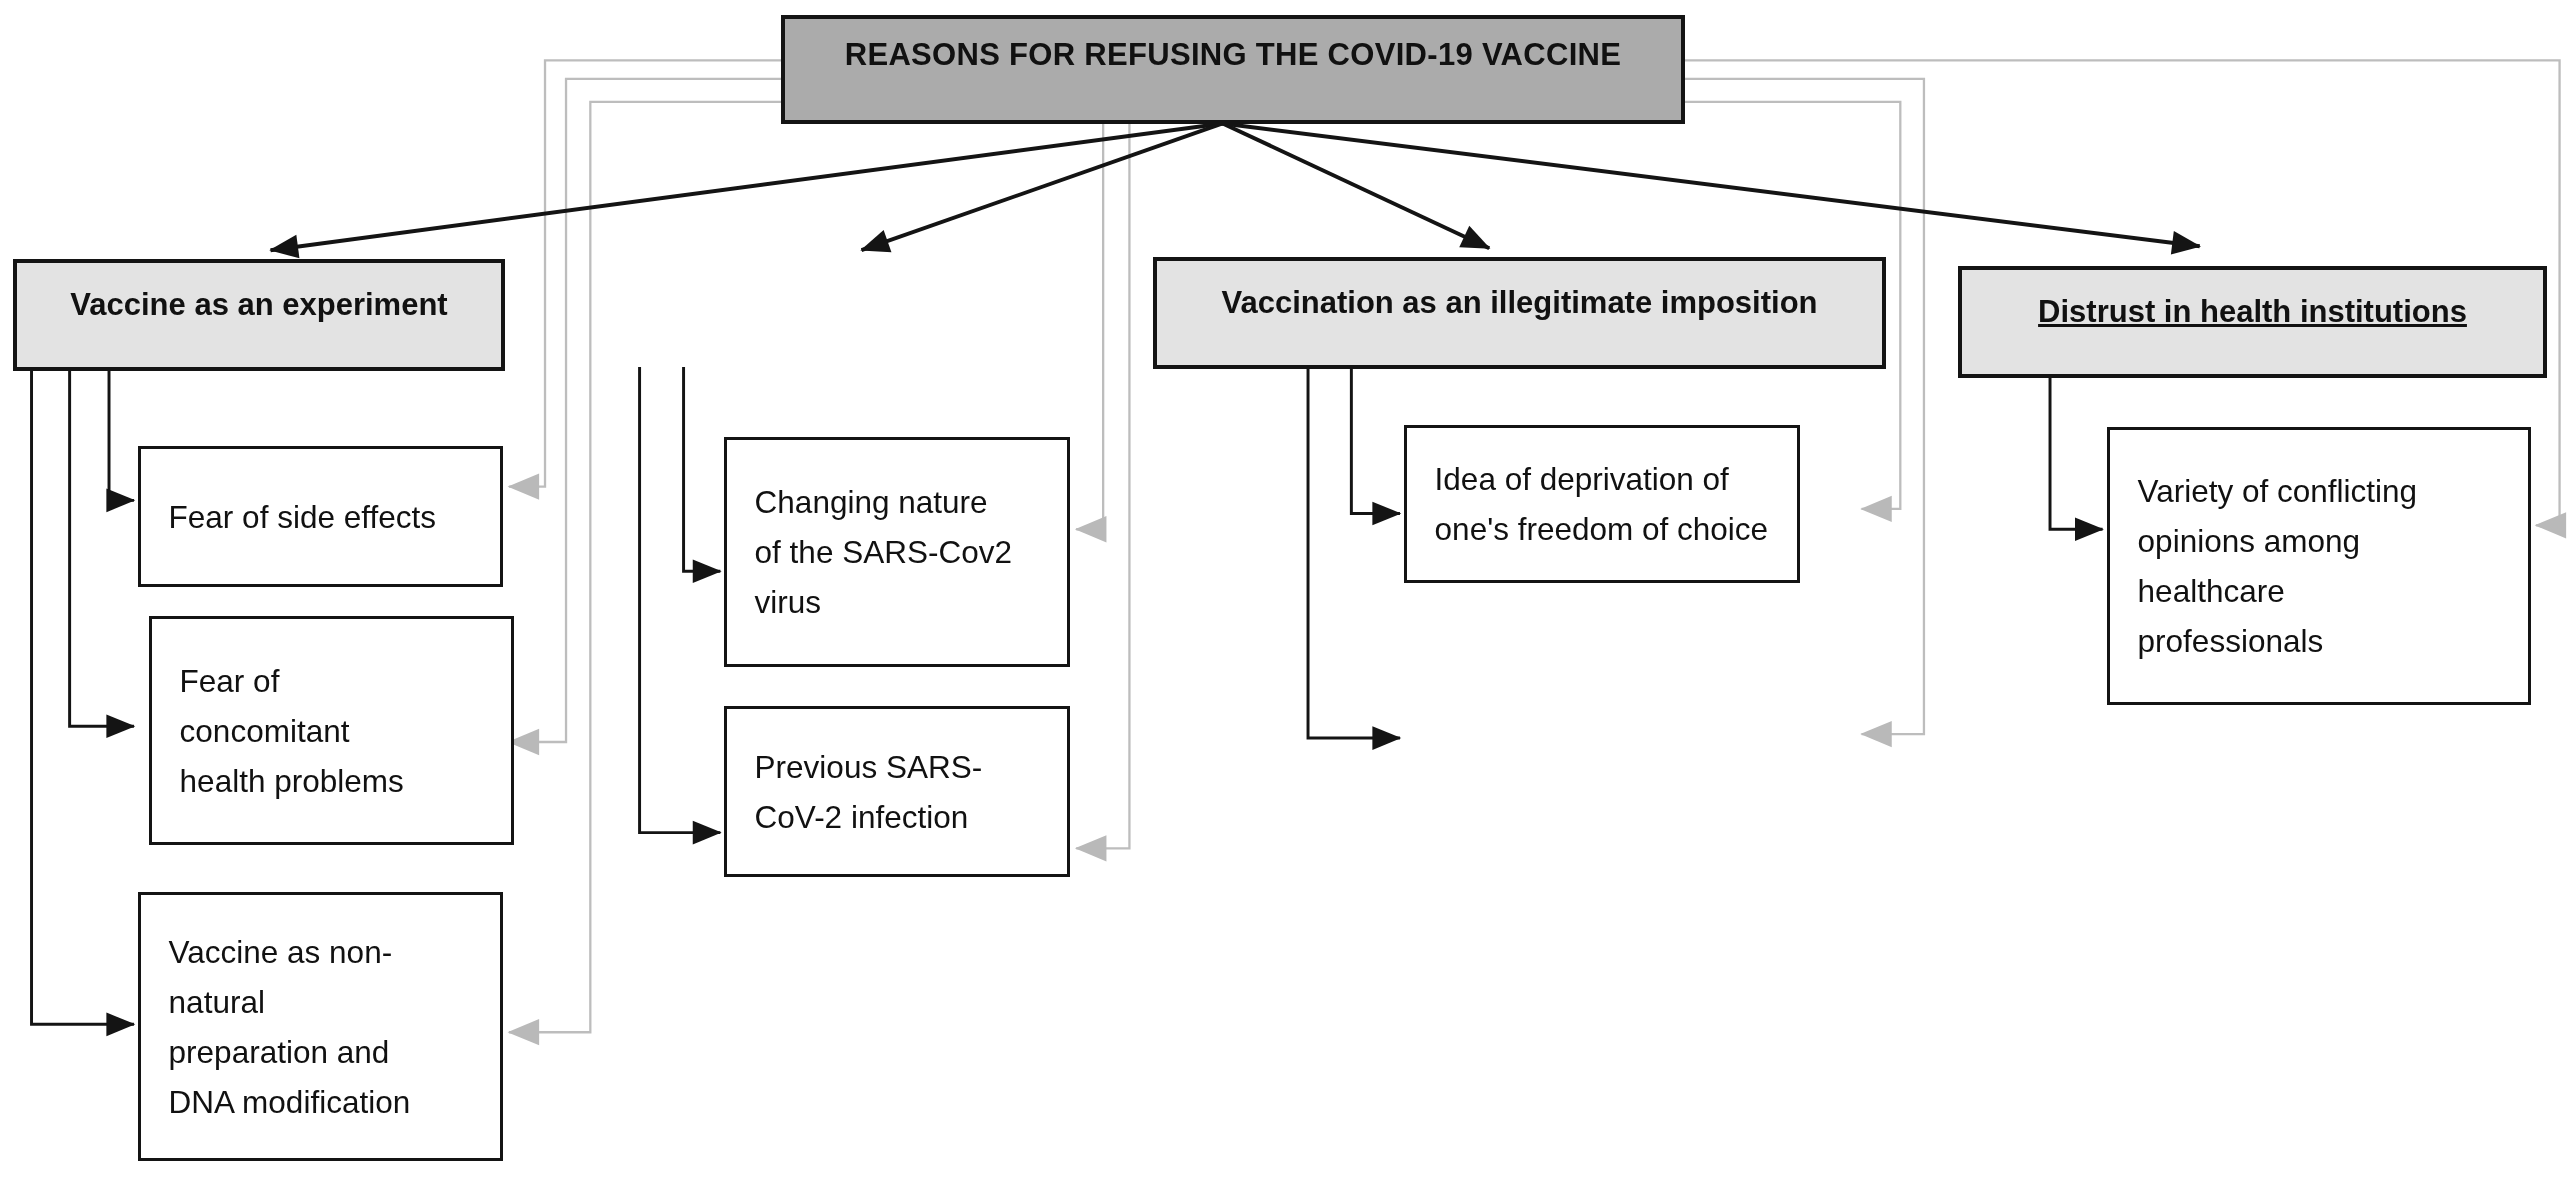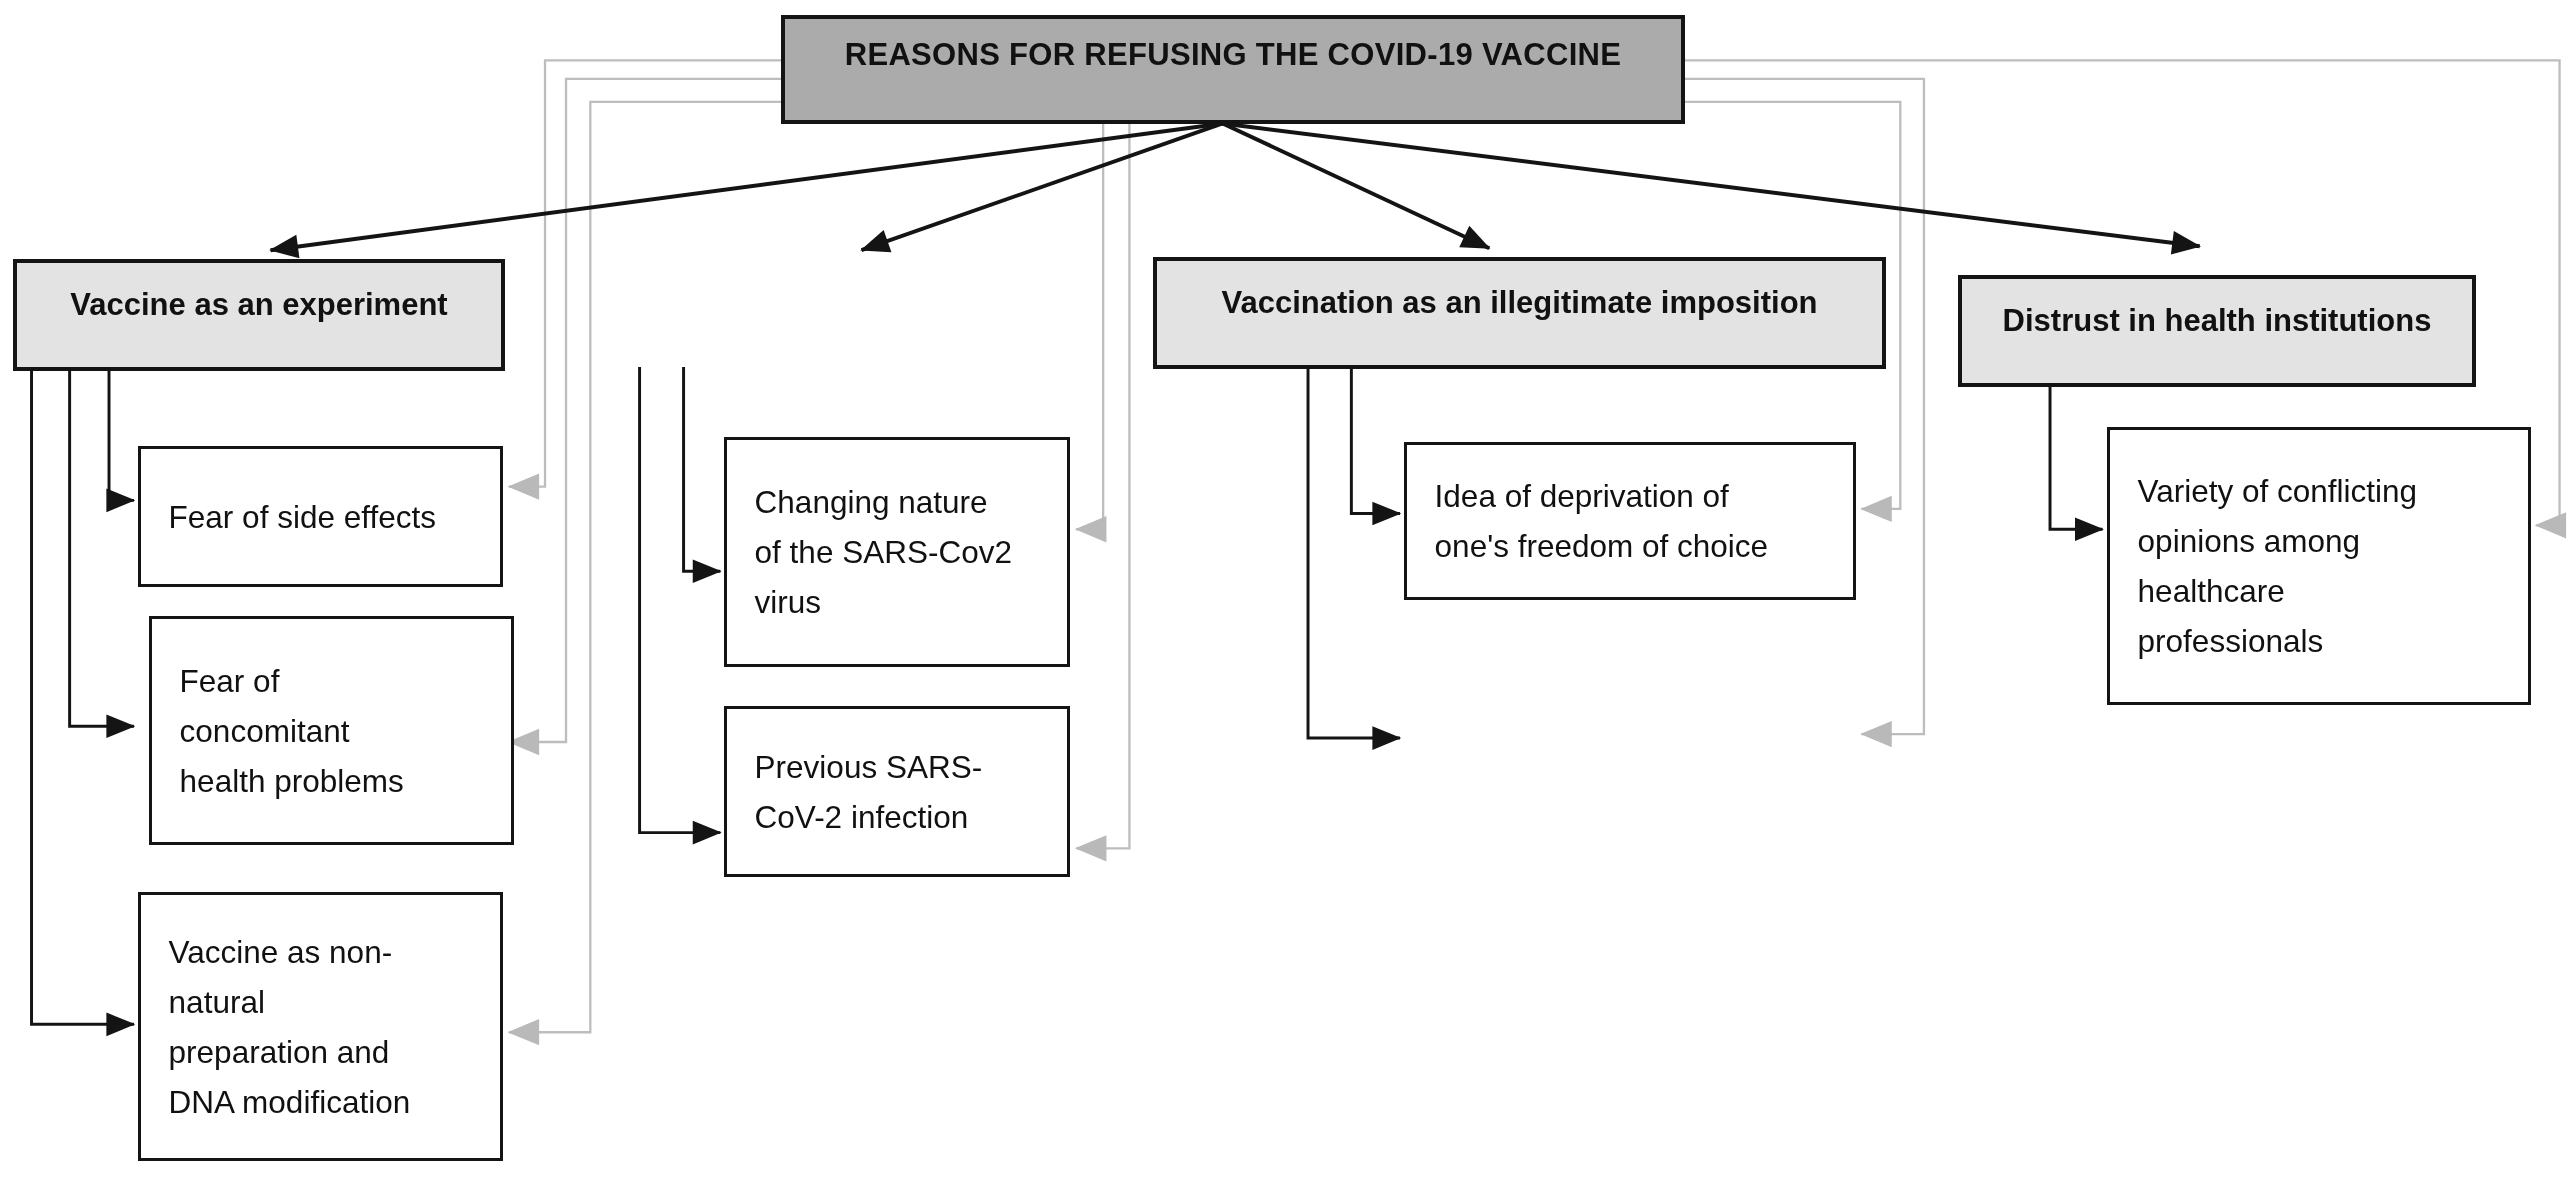--- a/index.html
+++ b/index.html
@@ -29,27 +29,27 @@
     background:var(--box-fill,#ffffff);
     border:3.9px solid var(--line-black,#141414);
     font-size:31.5px;line-height:50px;
     justify-content:flex-start;
     padding-left:27.6px;padding-right:6.6px;
   }
   .sub-box .txt{white-space:pre-line;}
   #cat1{left:13px;top:259px;width:492px;height:112px;}
   #cat2{left:600px;top:257px;width:468px;height:112px;}
   #cat3{left:1153px;top:257px;width:733px;height:112px;}
-  #cat4{left:1958px;top:275px;width:518px;height:112px;}
+  #cat4{left:1958px;top:266px;width:589px;height:112px;text-decoration:underline;}
   #sub1a{left:138px;top:446px;width:365px;height:141px;}
   #sub1b{left:149px;top:616px;width:365px;height:229px;}
   #sub1c{left:138px;top:892px;width:365px;height:269px;}
   #sub2a{left:724px;top:437px;width:346px;height:230px;}
   #sub2b{left:724px;top:706px;width:346px;height:171px;}
-  #sub3a{left:1404px;top:442px;width:452px;height:158px;}
+  #sub3a{left:1404px;top:425px;width:396px;height:158px;}
   #sub3b{left:1404px;top:647px;width:452px;height:217px;}
   #sub4a{left:2107px;top:427px;width:424px;height:278px;}
   .fan{stroke:var(--line-black,#141414);stroke-width:6;fill:none;}
   .elbow{stroke:var(--line-black,#141414);stroke-width:4.5;fill:none;}
   .gray{stroke:var(--line-gray,#bdbdbd);stroke-width:3.5;fill:none;}
 </style>
 </head>
 <body>
 
 <div id="stage">

